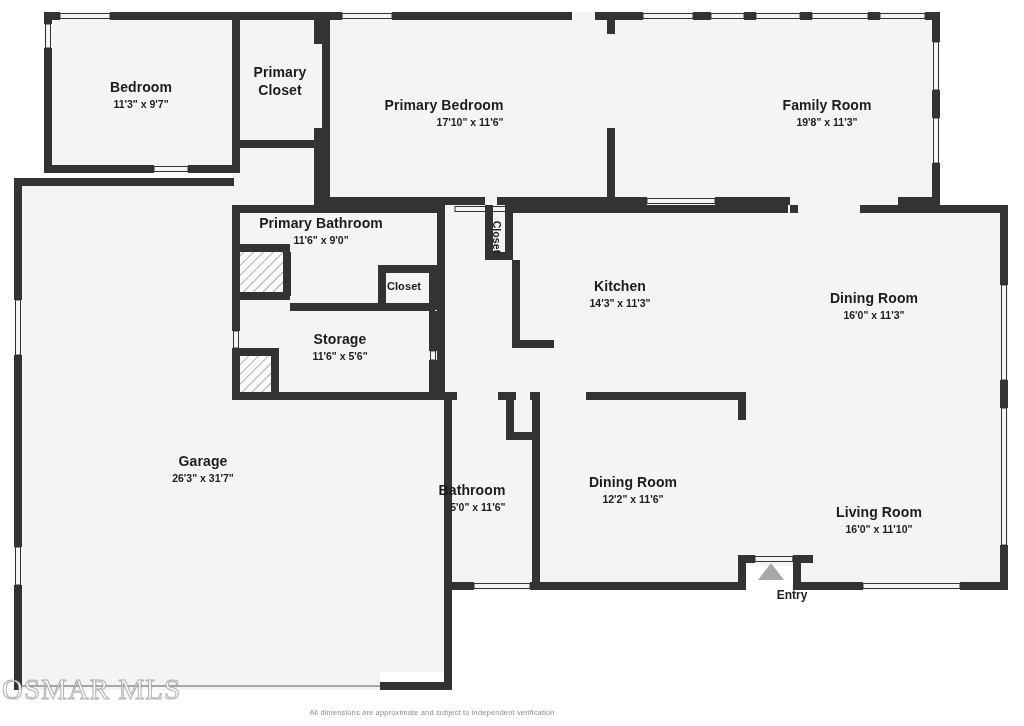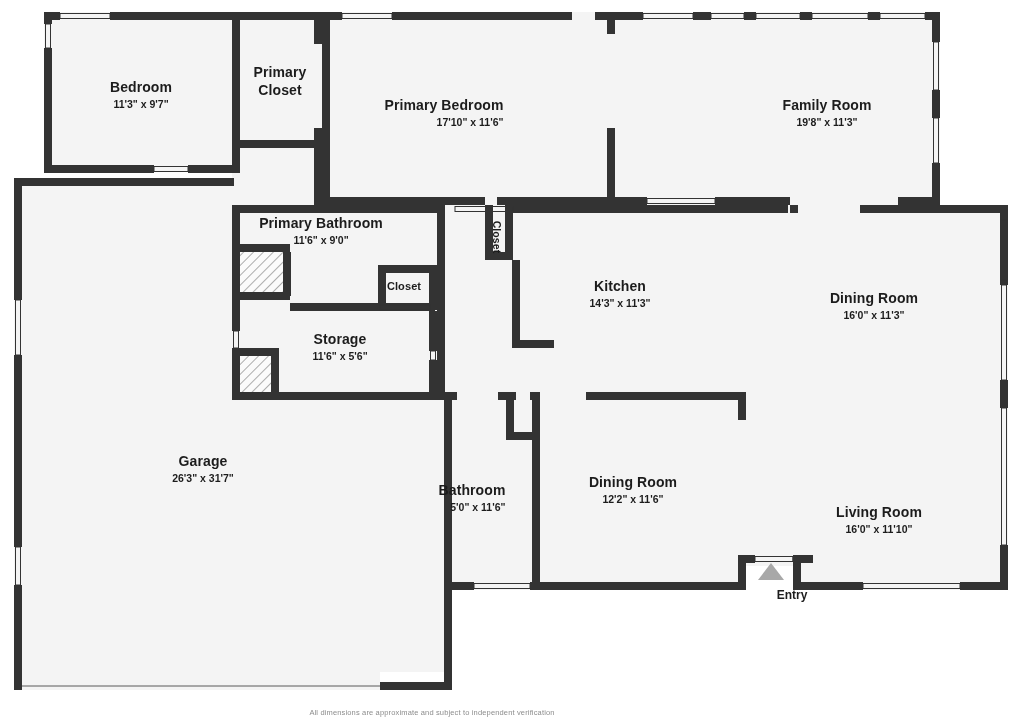--- a/index.html
+++ b/index.html
@@ -376,16 +376,17 @@
       <span class="rname">Living Room</span>
       <span class="rdim">16'0" x 11'10"</span>
     </div>
   </div>
 
   <div class="entry-tri" style="left:771px; top:563px;"></div>
   <div class="entry-label" style="left:771px; top:588px;margin-left:21px;">
     <span class="ename">Entry</span>
   </div>
 
+  <div id="watermark">OSMAR MLS</div>
 
   <div id="footer-note">All dimensions are approximate and subject to independent verification</div>
 
 </div>
 
 </body></html>

